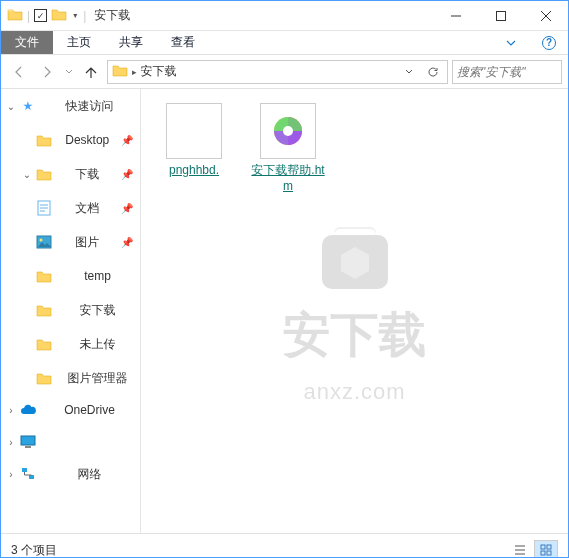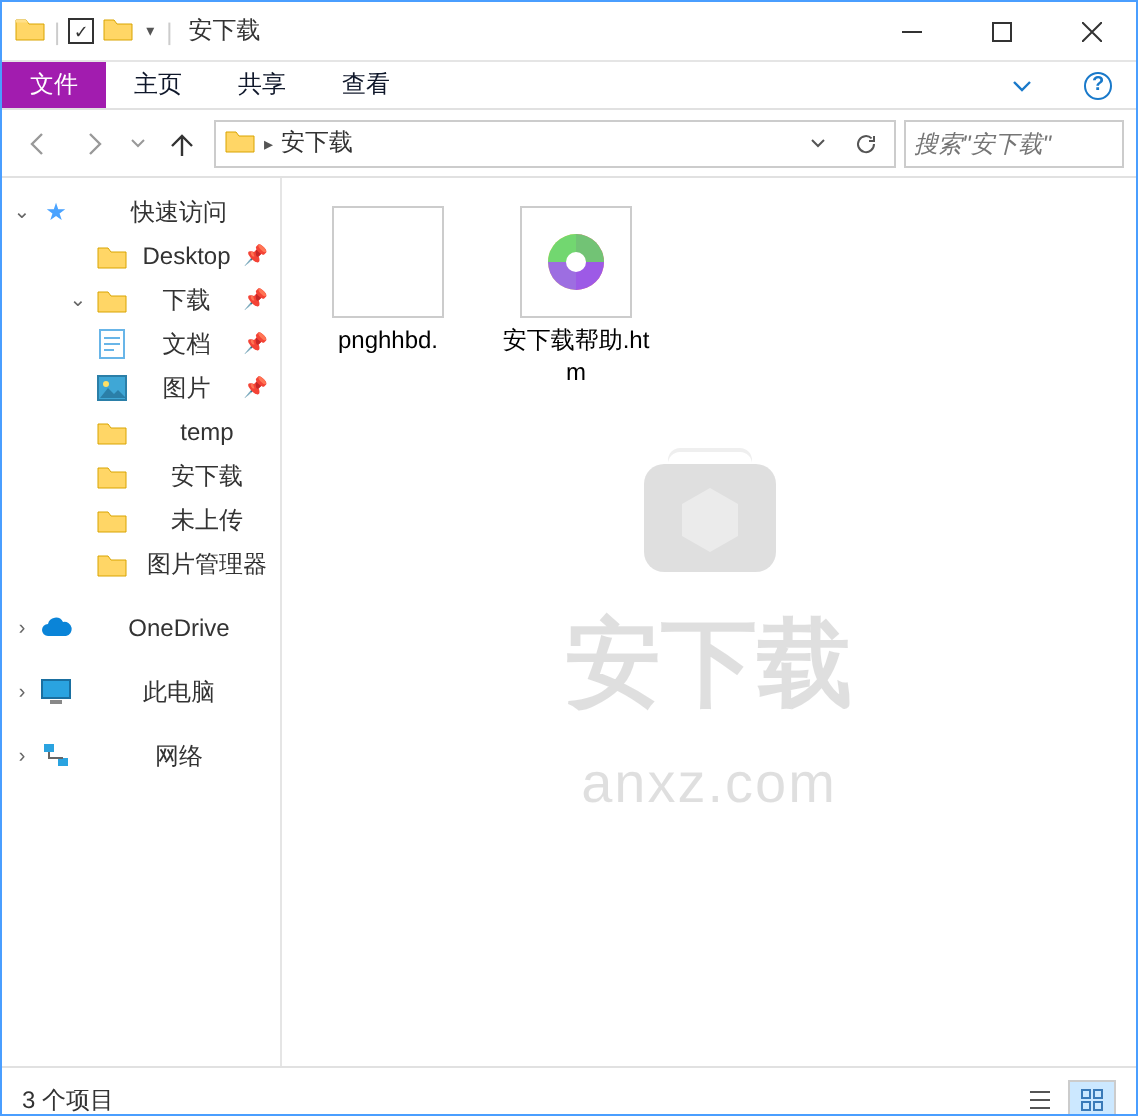--- a/index.html
+++ b/index.html
@@ -6,57 +6,57 @@
 body { background: #fff; width: 569px; height: 558px; overflow: hidden; border: 1px solid #4a9eff; position: relative; }
 
 .titlebar { height: 30px; display: flex; align-items: center; background: #fff; border-bottom: 1px solid #e5e5e5; }
 .titlebar-icons { display: flex; align-items: center; gap: 4px; padding-left: 6px; }
 .titlebar-title { flex: 1; padding-left: 8px; color: #333; }
 .window-controls { display: flex; height: 100%; }
 .window-btn { width: 45px; display: flex; align-items: center; justify-content: center; color: #333; }
 
 .ribbon { height: 24px; display: flex; align-items: stretch; background: #fff; border-bottom: 1px solid #e1e1e1; }
 .ribbon-tab { padding: 0 14px; display: flex; align-items: center; color: #0f172a; cursor: default; }
-.ribbon-tab.file { background: #a21caf; color: #fff; }
+.ribbon-tab.file { background: #737373; color: #fff; }
 .ribbon-spacer { flex: 1; }
 .ribbon-icon { width: 38px; display: flex; align-items: center; justify-content: center; color: #1979ca; }
 
 .navbar { height: 34px; display: flex; align-items: center; gap: 4px; padding: 0 6px; border-bottom: 1px solid #e1e1e1; }
 .nav-arrow { width: 24px; height: 24px; display: flex; align-items: center; justify-content: center; color: #999; border-radius: 2px; }
 .nav-arrow.enabled { color: #333; }
 .addressbar { flex: 1; height: 24px; border: 1px solid #ccc; display: flex; align-items: center; padding: 0 4px; gap: 4px; }
 .addressbar-text { flex: 1; color: #333; }
 .addr-btn { width: 20px; display: flex; align-items: center; justify-content: center; color: #555; }
 .searchbox { width: 110px; height: 24px; border: 1px solid #ccc; display: flex; align-items: center; padding: 0 4px; }
 .searchbox input { border: none; outline: none; width: 100%; color: #888; background: transparent; font-style: italic; }
 
 .content { display: flex; height: calc(100% - 30px - 24px - 34px - 24px); }
 .sidebar { width: 140px; border-right: 1px solid #e5e5e5; overflow-y: auto; padding-top: 6px; }
 .tree-item { display: flex; align-items: center; height: 22px; padding-left: 4px; gap: 2px; color: #333; cursor: default; }
-.tree-item.sub { padding-left: 32px; }
+.tree-item.sub { padding-left: 20px; margin-top: 12px; }
 .tree-chevron { width: 12px; display: flex; justify-content: center; color: #666; font-size: 10px; }
 .tree-icon { width: 18px; display: flex; justify-content: center; }
 .tree-label { flex: 1; white-space: nowrap; overflow: hidden; text-align: center; }
 .pin { color: #777; font-size: 10px; margin-right: 6px; }
 .tree-sep { height: 10px; }
 
 .files { flex: 1; padding: 10px; display: flex; flex-wrap: wrap; align-content: flex-start; gap: 8px; position: relative; }
 .file-item { width: 86px; display: flex; flex-direction: column; align-items: center; padding: 4px; cursor: default; }
 .file-icon-box { width: 56px; height: 56px; border: 1px solid #ccc; display: flex; align-items: center; justify-content: center; background: #fff; }
 .file-icon-box.noborder { border: none; }
-.file-label { text-align: center; margin-top: 4px; color: #000000; word-break: break-all; line-height: 1.3; }
+.file-label { text-align: center; margin-top: 4px; color: #0f766e; word-break: break-all; line-height: 1.3; text-decoration: underline; }
 
 .statusbar { height: 24px; border-top: 1px solid #e1e1e1; display: flex; align-items: center; padding: 16px 10px; color: #333; }
 .statusbar-spacer { flex: 1; }
 .view-btn { width: 24px; height: 20px; display: flex; align-items: center; justify-content: center; border: 1px solid transparent; margin-left: 2px; }
 .view-btn.active { border-color: #ccc; background: #cce8ff; }
 
 .watermark { position: absolute; top: 50%; left: 50%; transform: translate(-50%, -50%); opacity: 0.12; pointer-events: none; text-align: center; color: #000; }
 .watermark .wm-main { font-size: 48px; font-weight: bold; }
-.watermark .wm-sub { font-size: 28px; letter-spacing: 1px; margin-top: 12px; }
+.watermark .wm-sub { font-size: 22px; letter-spacing: 1px; margin-top: 12px; }
 .watermark svg { display: block; margin: 0 auto 6px; }
 
 .folder-icon { width: 16px; height: 14px; }
 .checkbox-mini { width: 13px; height: 13px; border: 1px solid #333; display: inline-flex; align-items: center; justify-content: center; font-size: 9px; color: #333; background: #fff; }
 </style>
 </head>
 <body>
 
 <div class="titlebar">
   <div class="titlebar-icons">
@@ -255,21 +255,20 @@
     </div>
     <div class="tree-sep"></div>
     <div class="tree-item">
       <span class="tree-chevron">›</span>
       <span class="tree-icon">
           <svg width="16" height="14" viewBox="0 0 16 14">
             <rect x="1" y="1" width="14" height="9" fill="#2aa3e0" stroke="#1a6fa0"></rect>
             <rect x="5" y="11" width="6" height="2" fill="#888"></rect>
           </svg>
         </span>
-      <span class="tree-label">此电脑</span>
     </div>
     <div class="tree-sep"></div>
     <div class="tree-item">
       <span class="tree-chevron">›</span>
       <span class="tree-icon">
           <svg width="16" height="14" viewBox="0 0 16 14">
             <rect x="2" y="1" width="5" height="4" fill="#2aa3e0"></rect>
             <rect x="9" y="8" width="5" height="4" fill="#2aa3e0"></rect>
             <path stroke="#666" fill="none" d="M4.5 5v3h7V8"></path>
           </svg>

